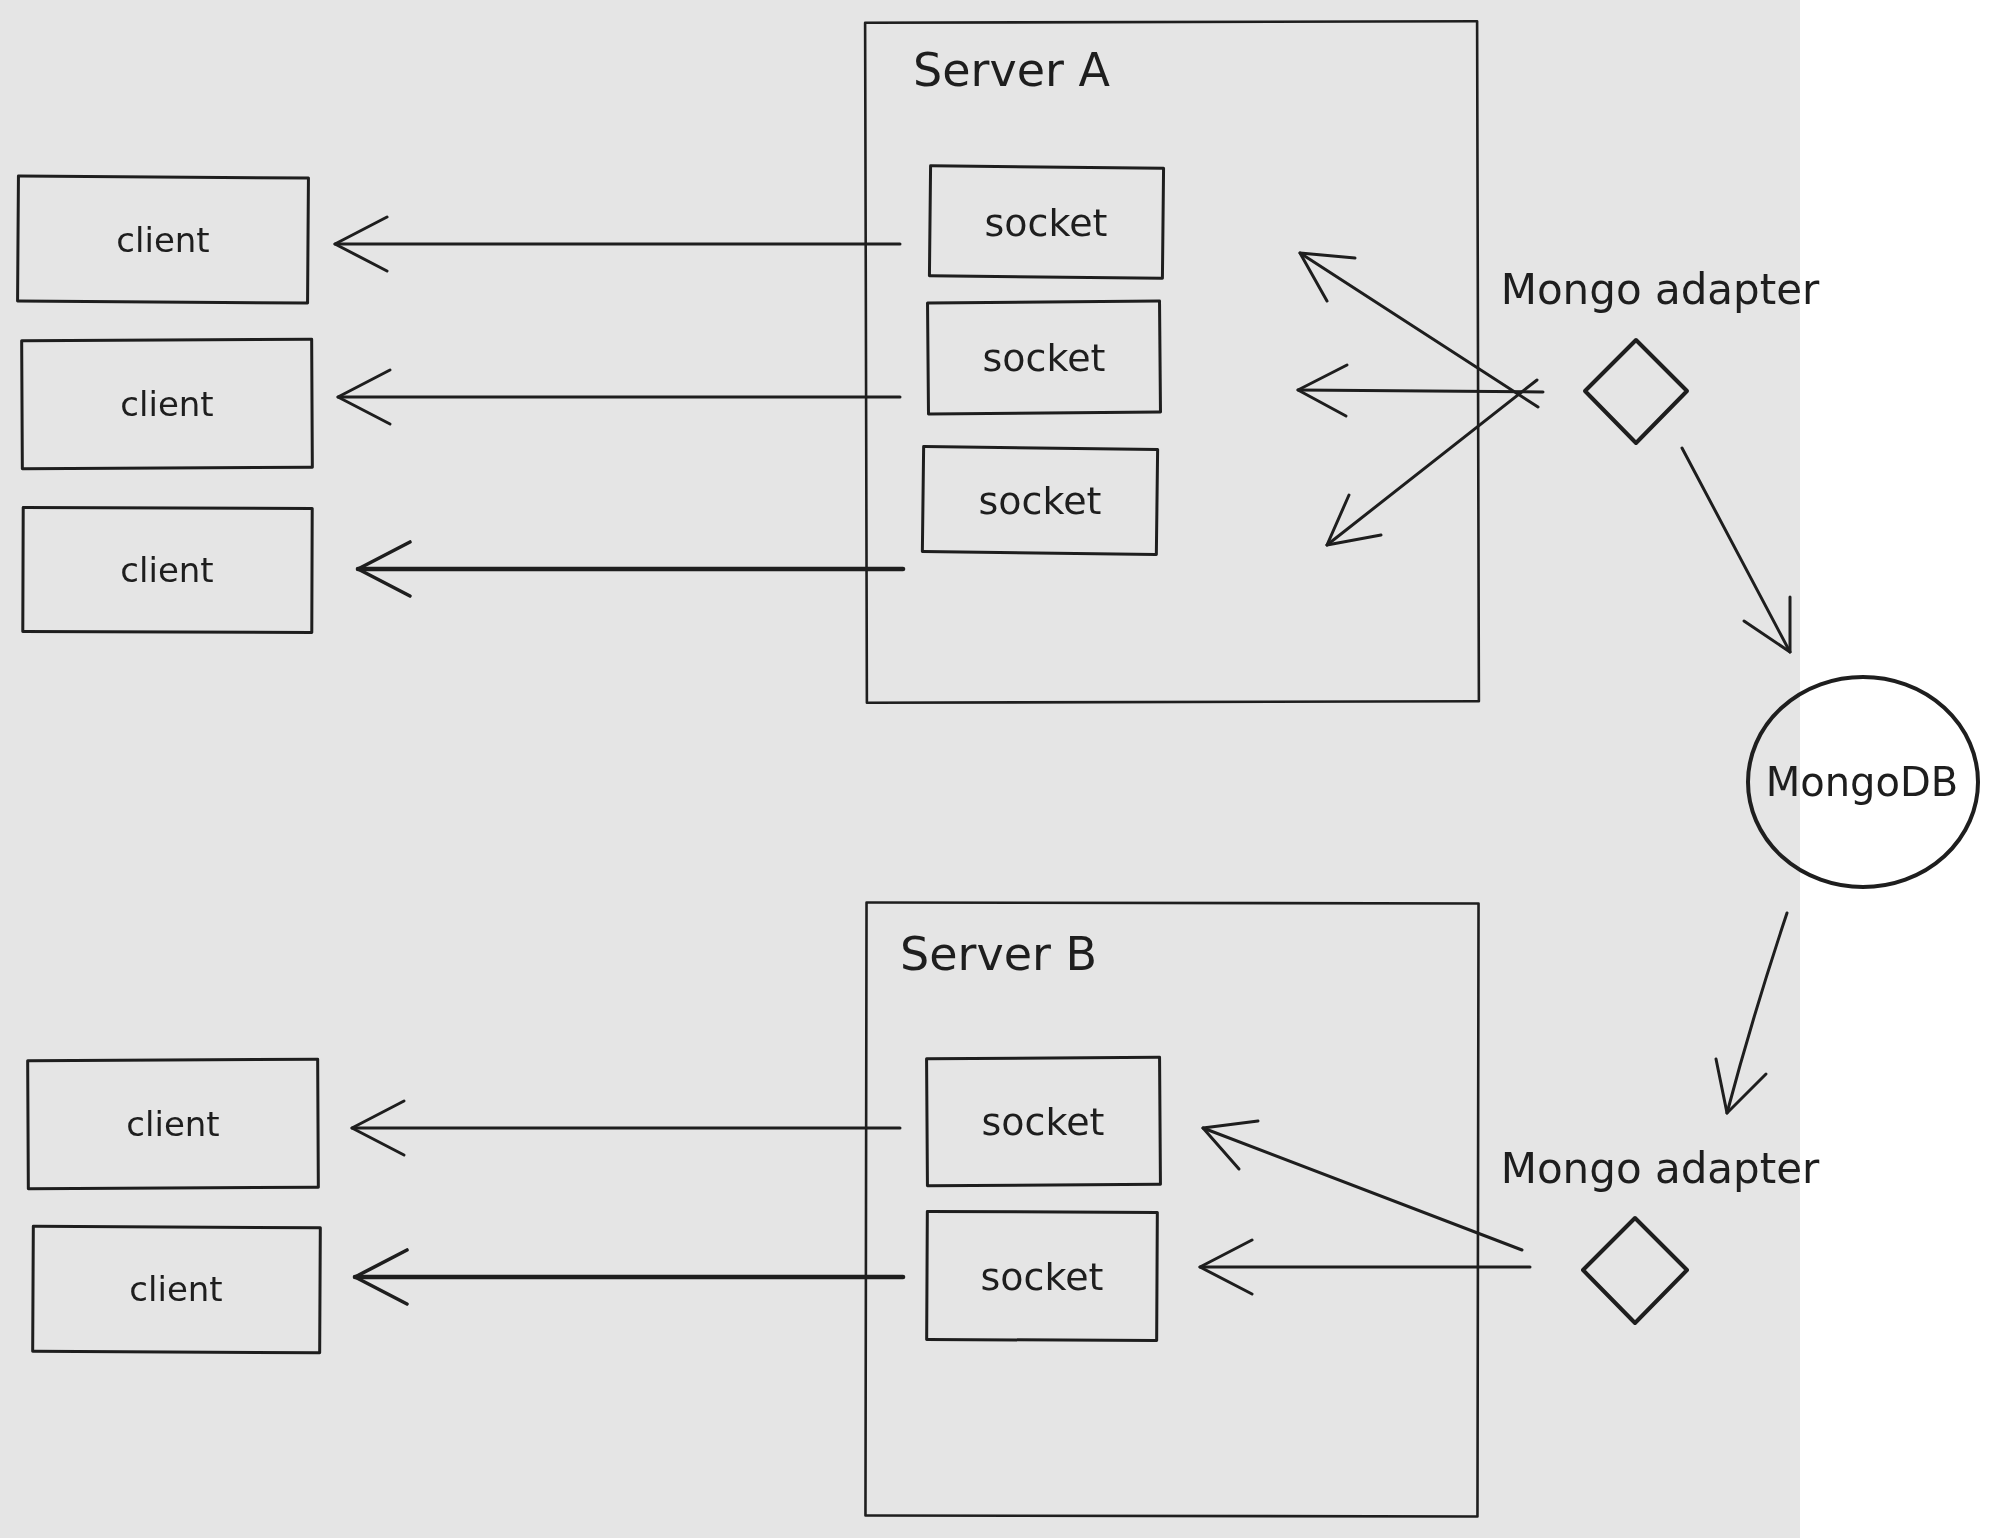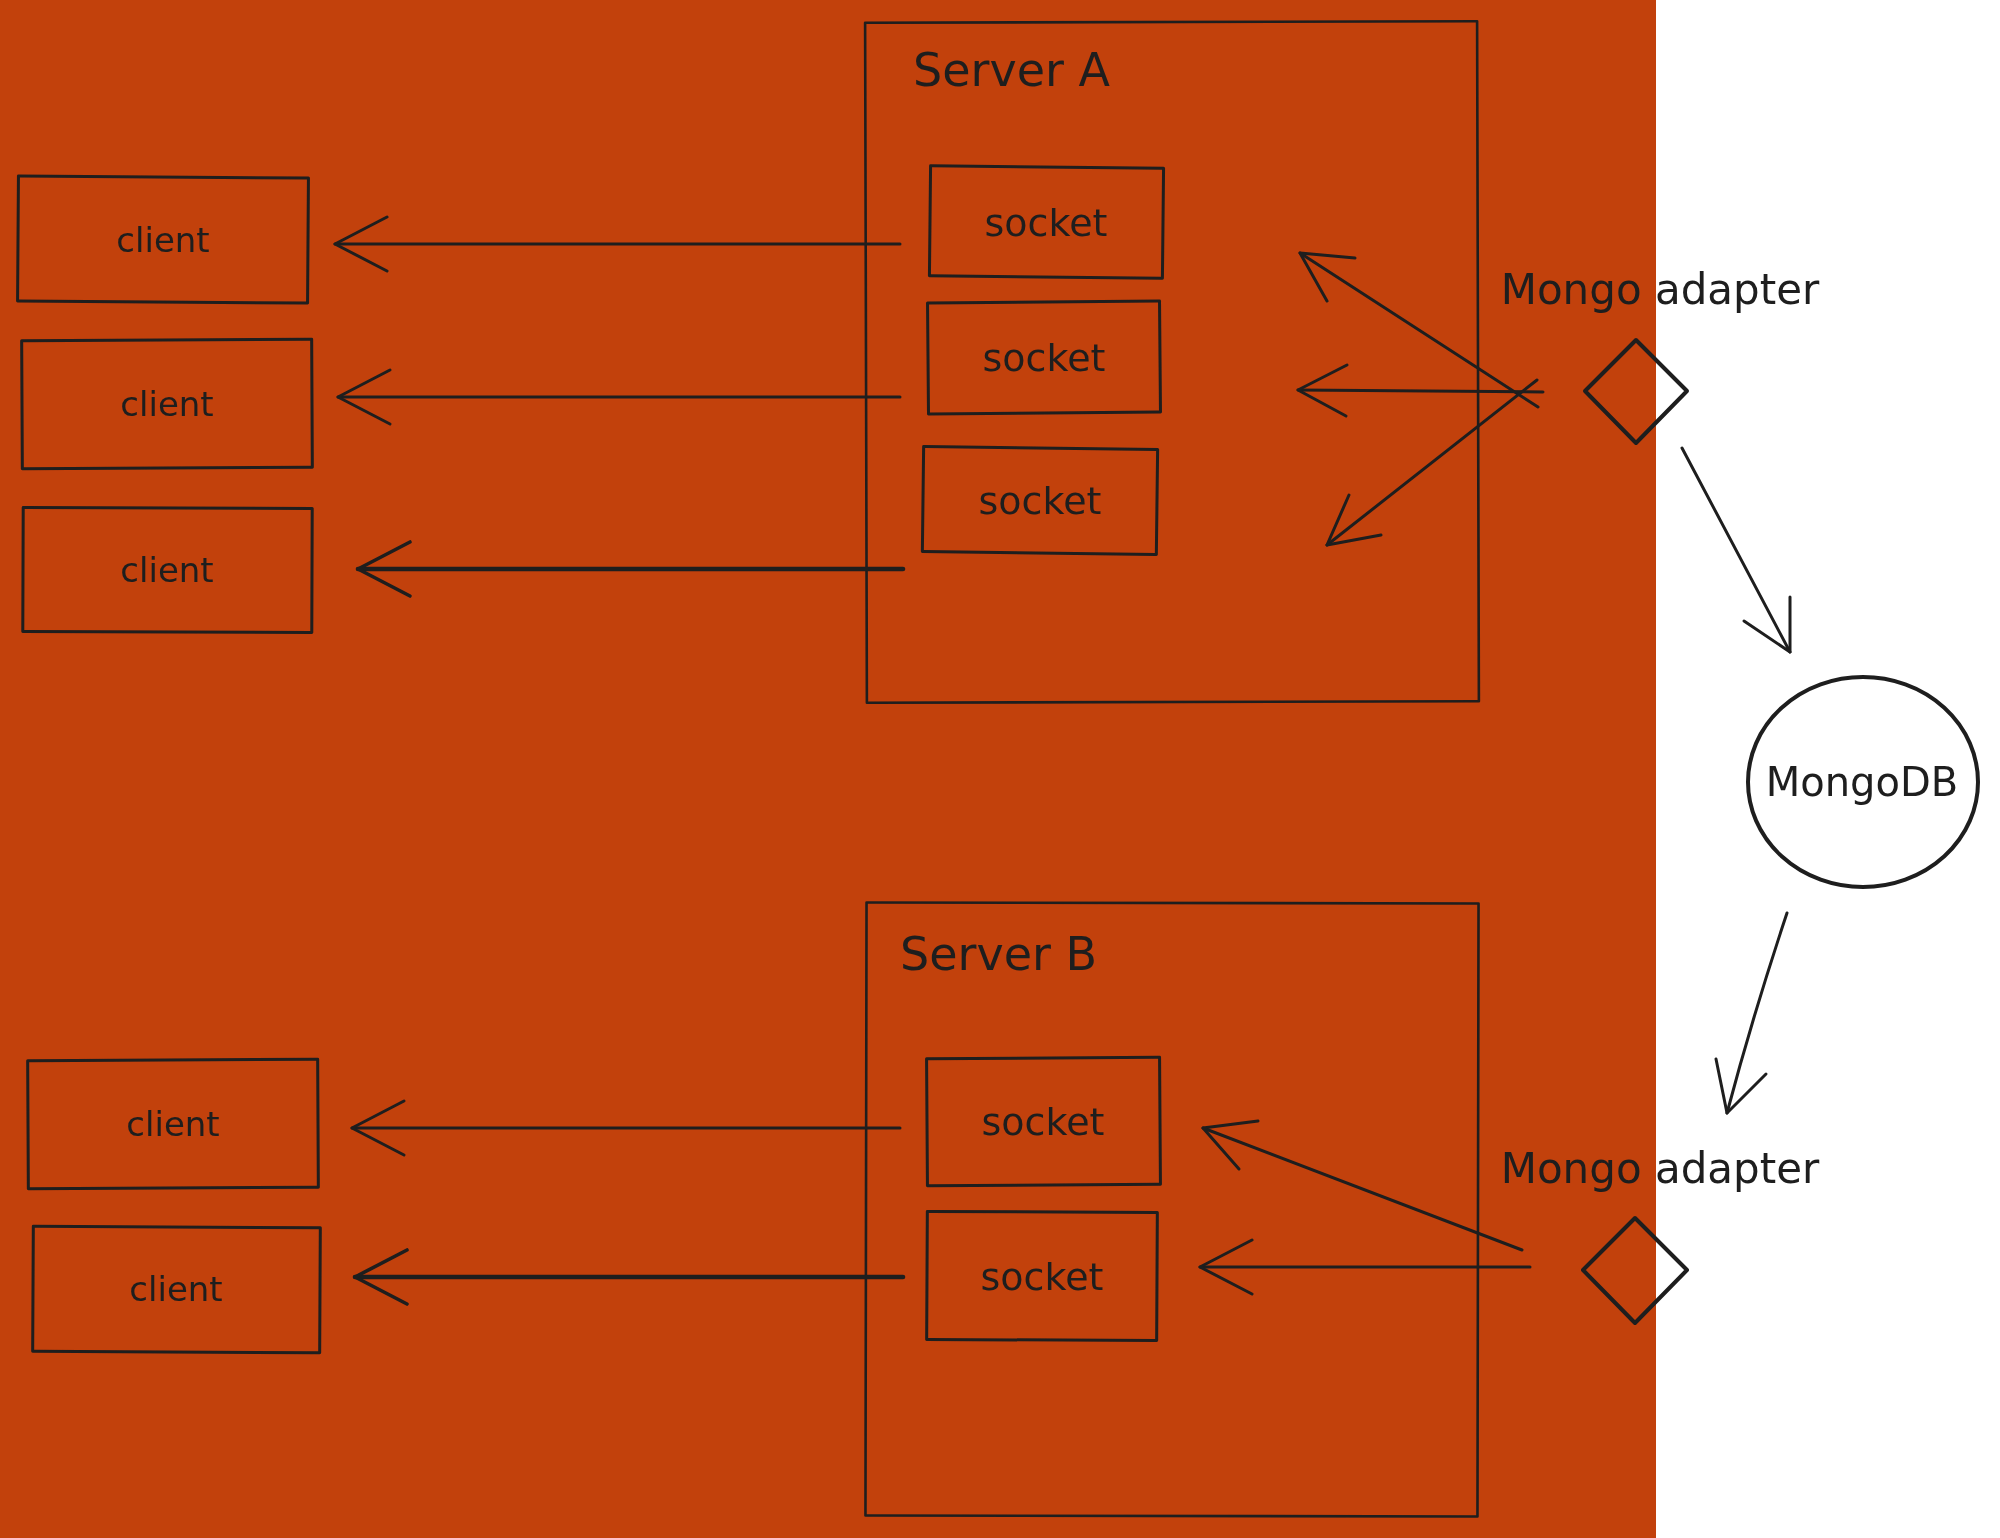--- a/index.html
+++ b/index.html
@@ -1,16 +1,16 @@
 <!DOCTYPE html>
 <html><head>
 <meta charset="utf-8">
 <style>
   html, body { margin: 0; padding: 0; background: #ffffff; }
-  .stage { width: 1656px; height: 1538px; position: relative; background: #c2410c; }
+  .stage { width: 1800px; height: 1538px; position: relative; background: #e5e5e5; }
   svg { display: block; width: 2000px; height: 1538px; }
   .ink {
     stroke: #1e1e1e;
     fill: none;
     stroke-linecap: round;
     stroke-linejoin: round;
   }
   .box   { stroke-width: 3; }
   .frame { stroke-width: 2.6; }
   .shape { stroke-width: 4; }

